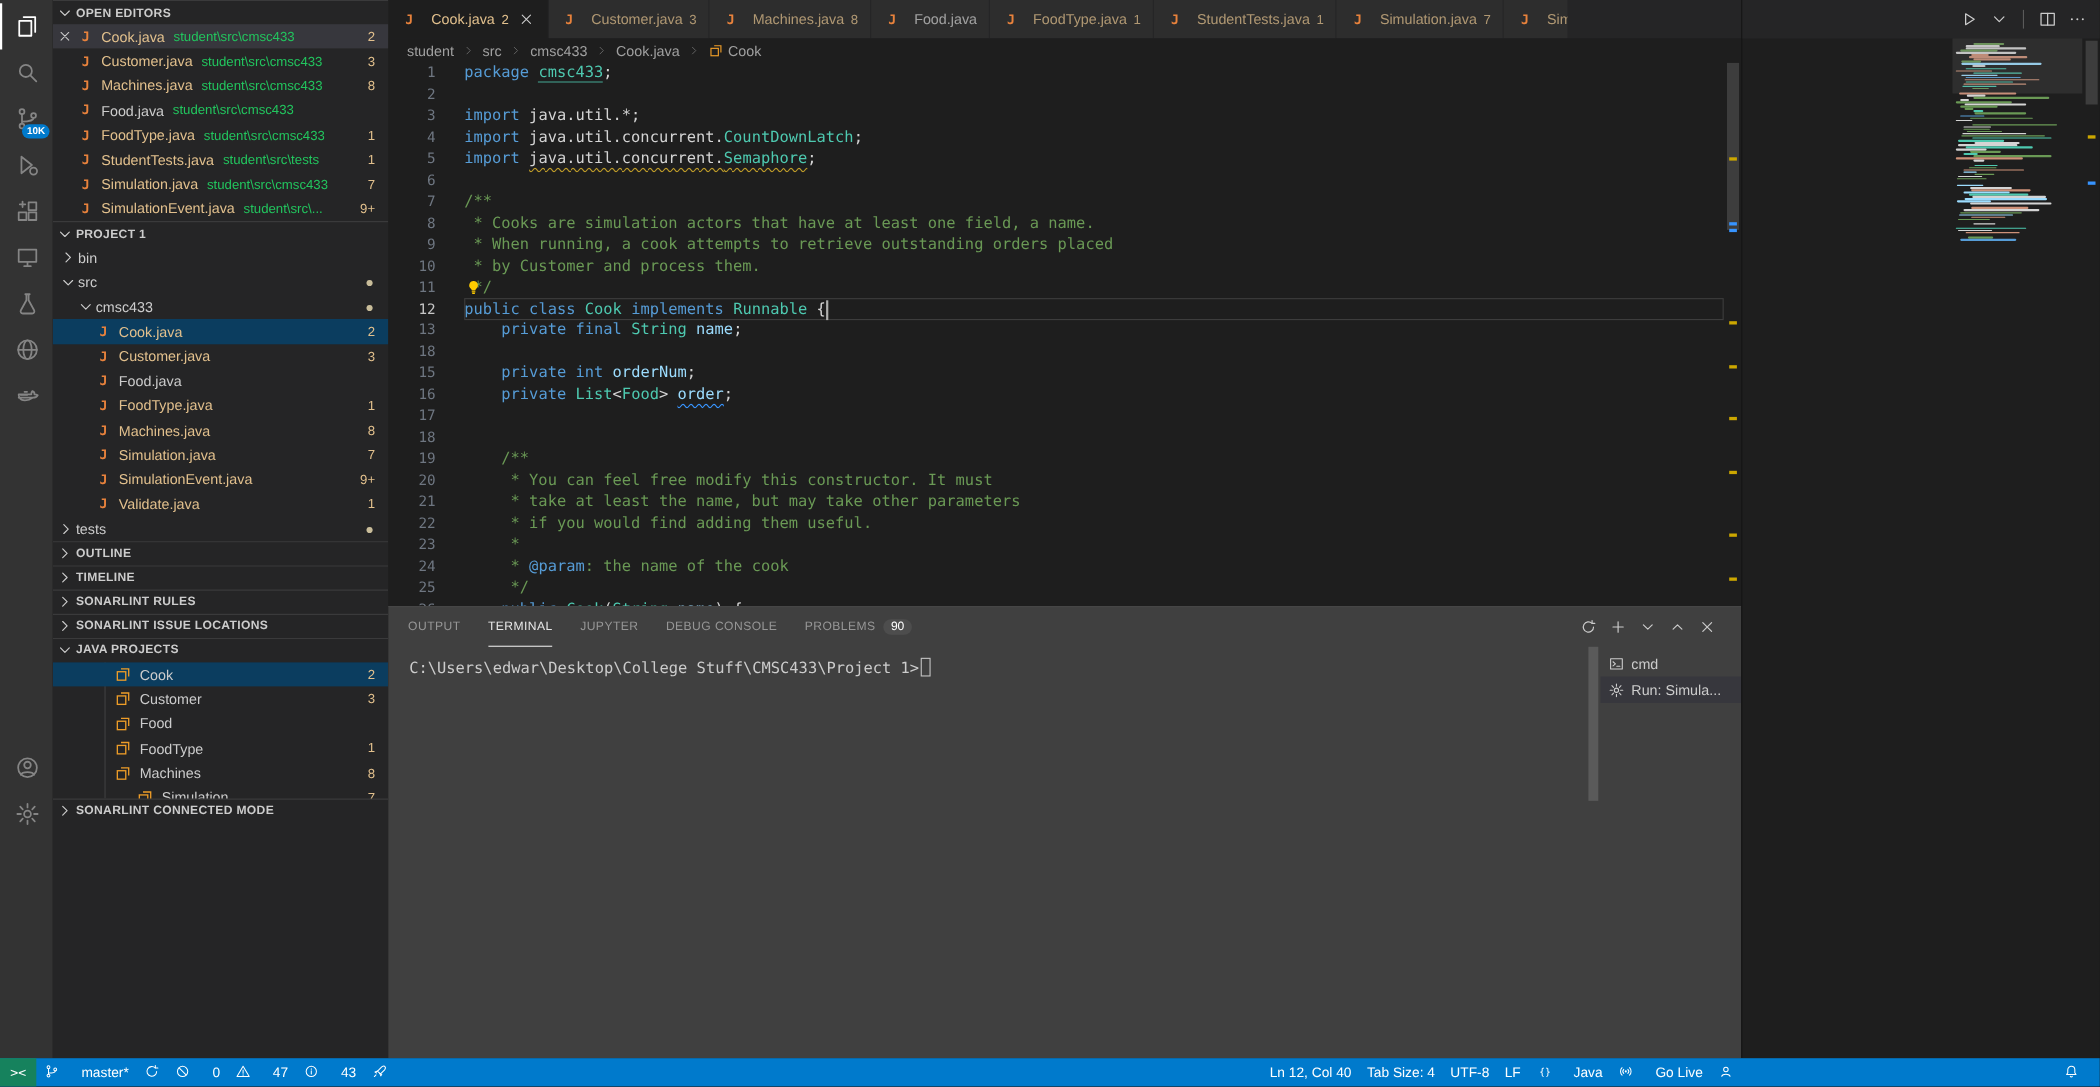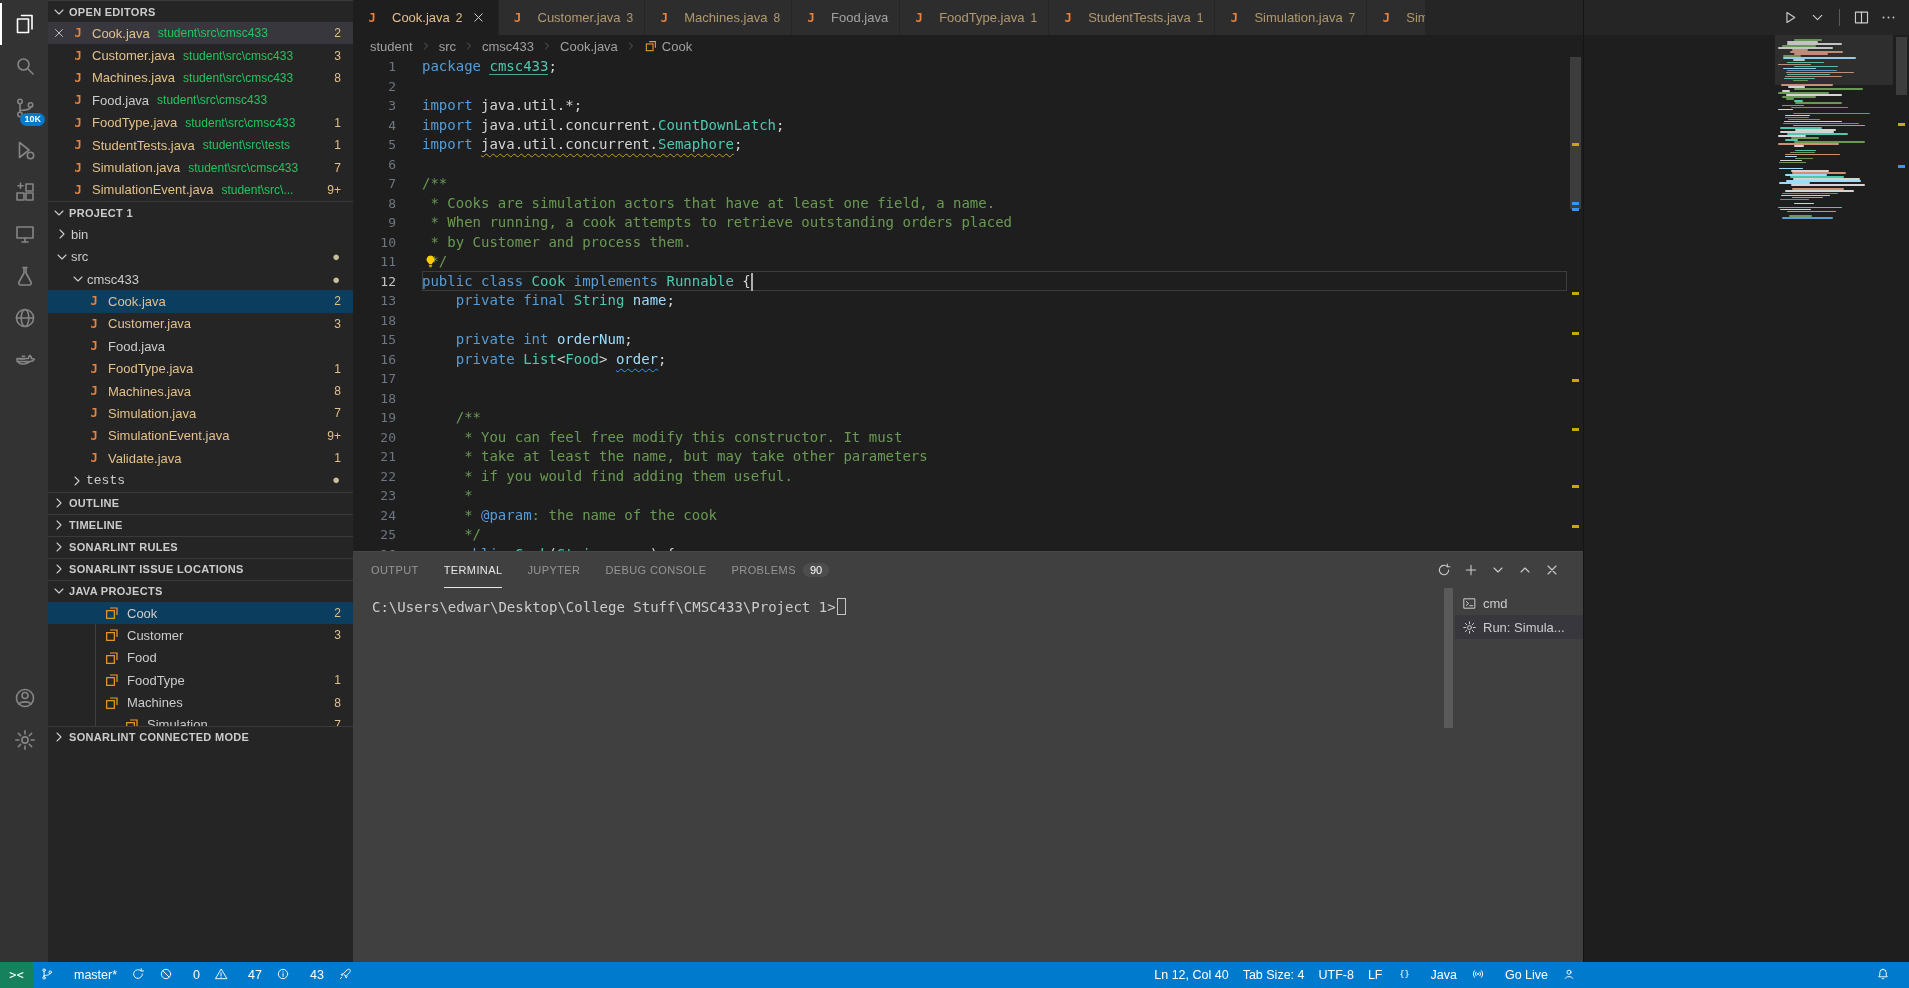--- a/index.html
+++ b/index.html
@@ -328,21 +328,21 @@
             <div class="row" style="padding-left: 38px;">
               <span class="jicon"></span>
               <span class="fname">SimulationEvent.java</span>
               <span class="fcount">9+</span>
             </div>
             <div class="row" style="padding-left: 38px;">
               <span class="jicon"></span>
               <span class="fname">Validate.java</span>
               <span class="fcount">1</span>
             </div>
-            <div class="row" style="padding-left: 21px; font-family: Liberation Mono, monospace;">
+            <div class="row" style="padding-left: 4px;">
               <span class="tw-chev"><svg viewBox="0 0 24 24" fill="none" stroke="currentColor" stroke-width="1.6" stroke-linecap="round" stroke-linejoin="round">
                   <path d="M9 6l6 6-6 6"></path>
                 </svg></span>
               <span class="fname plain">tests</span>
               <span class="fdot">●</span>
             </div>
           </div>
           <div class="sec-header">
             <span class="sec-chevron"><svg viewBox="0 0 24 24" fill="none" stroke="currentColor" stroke-width="1.6" stroke-linecap="round" stroke-linejoin="round">
                 <path d="M9 6l6 6-6 6"></path>

